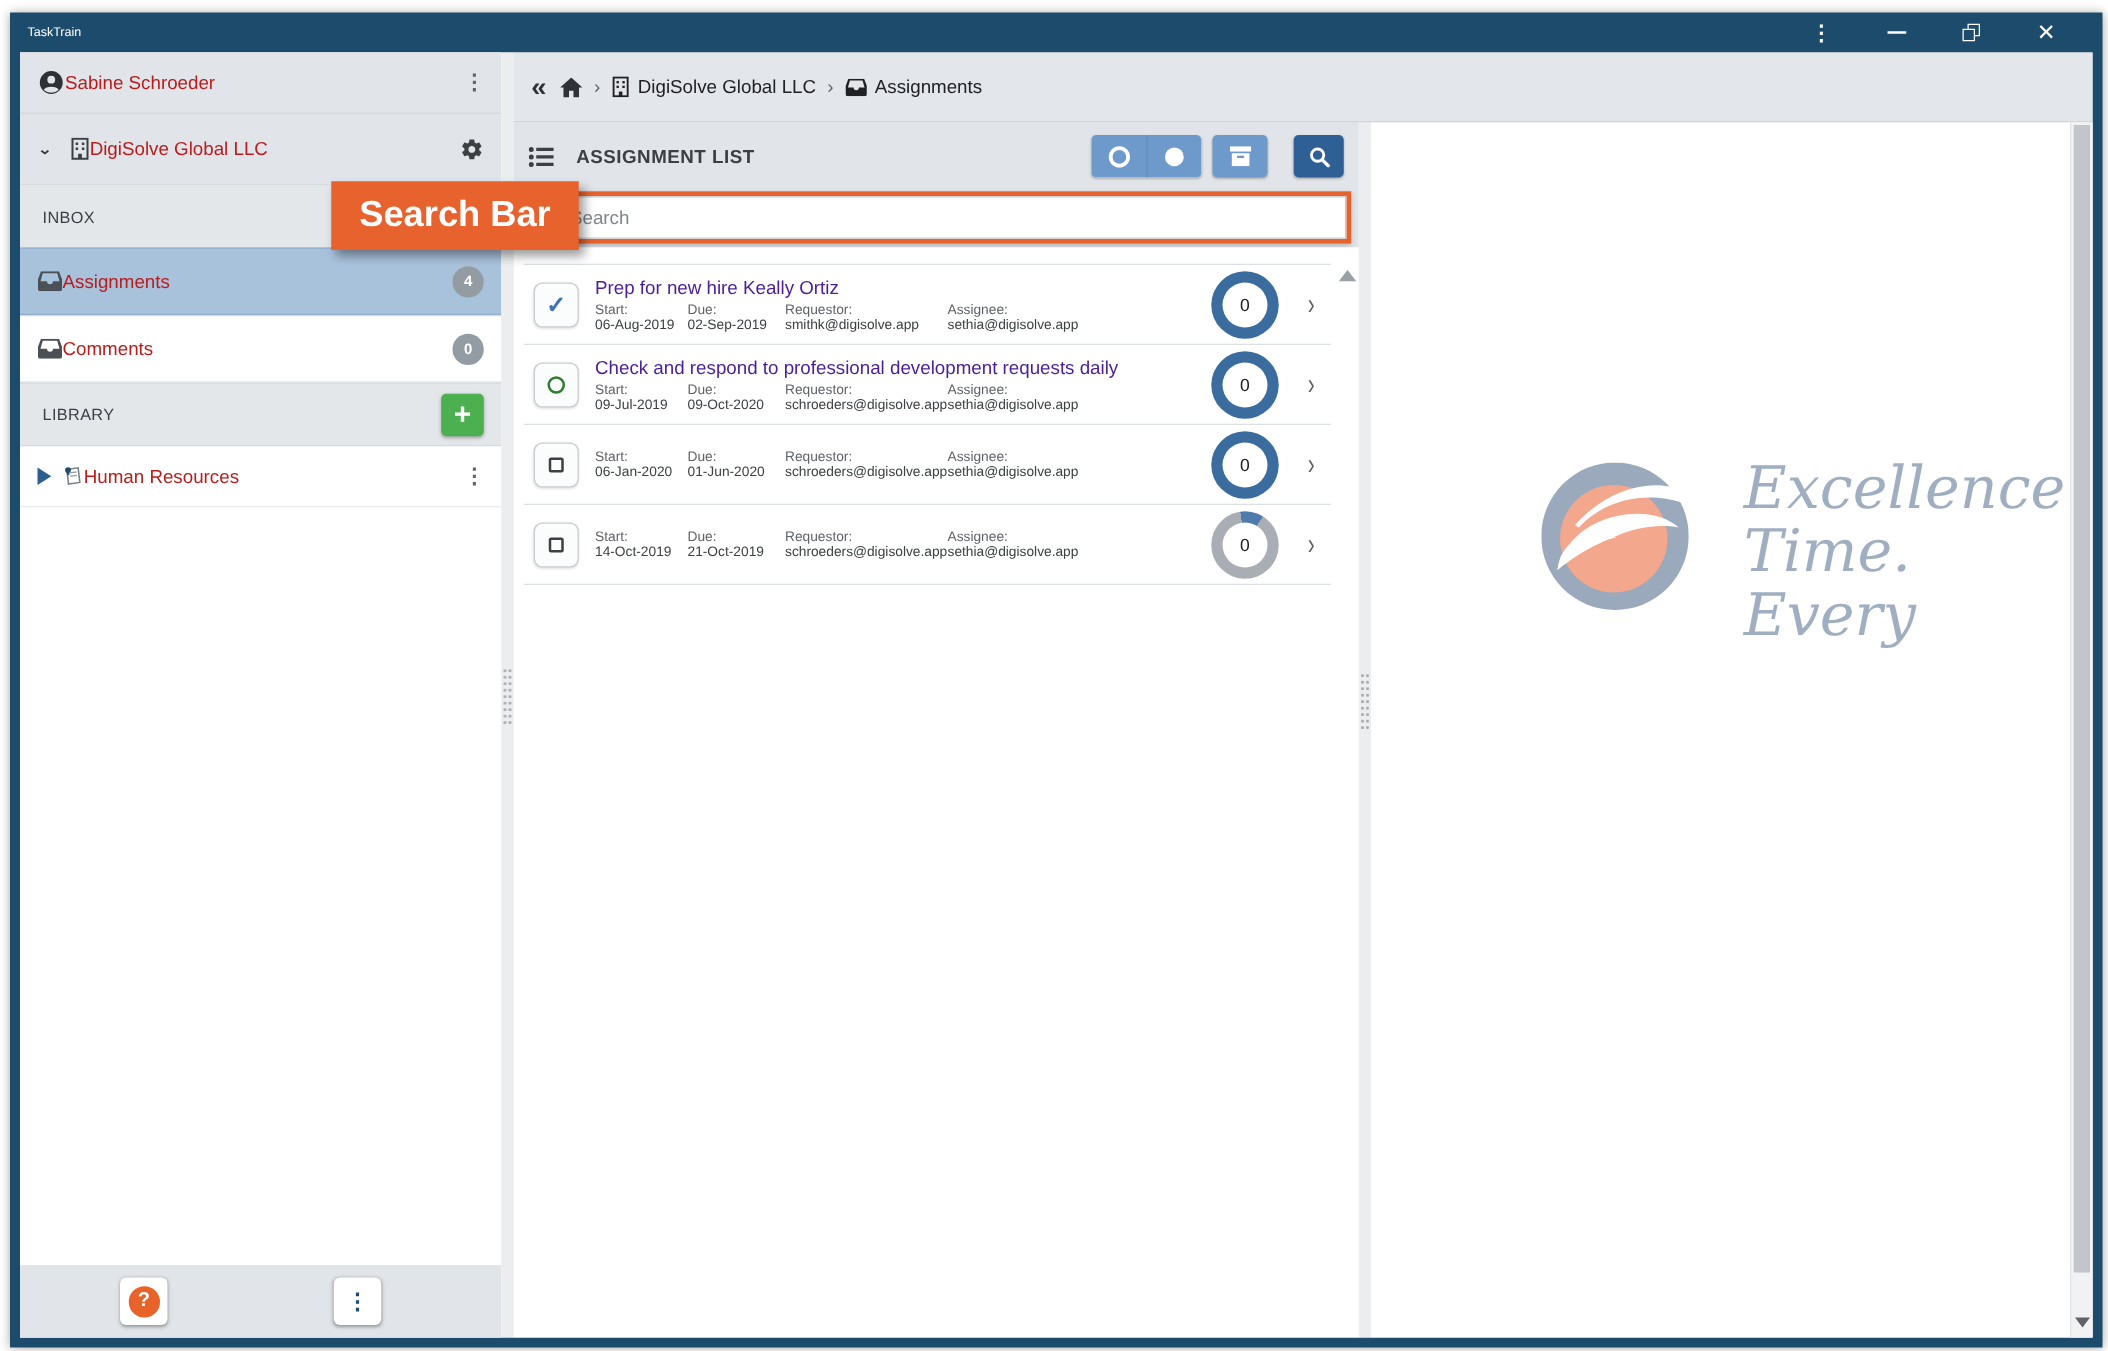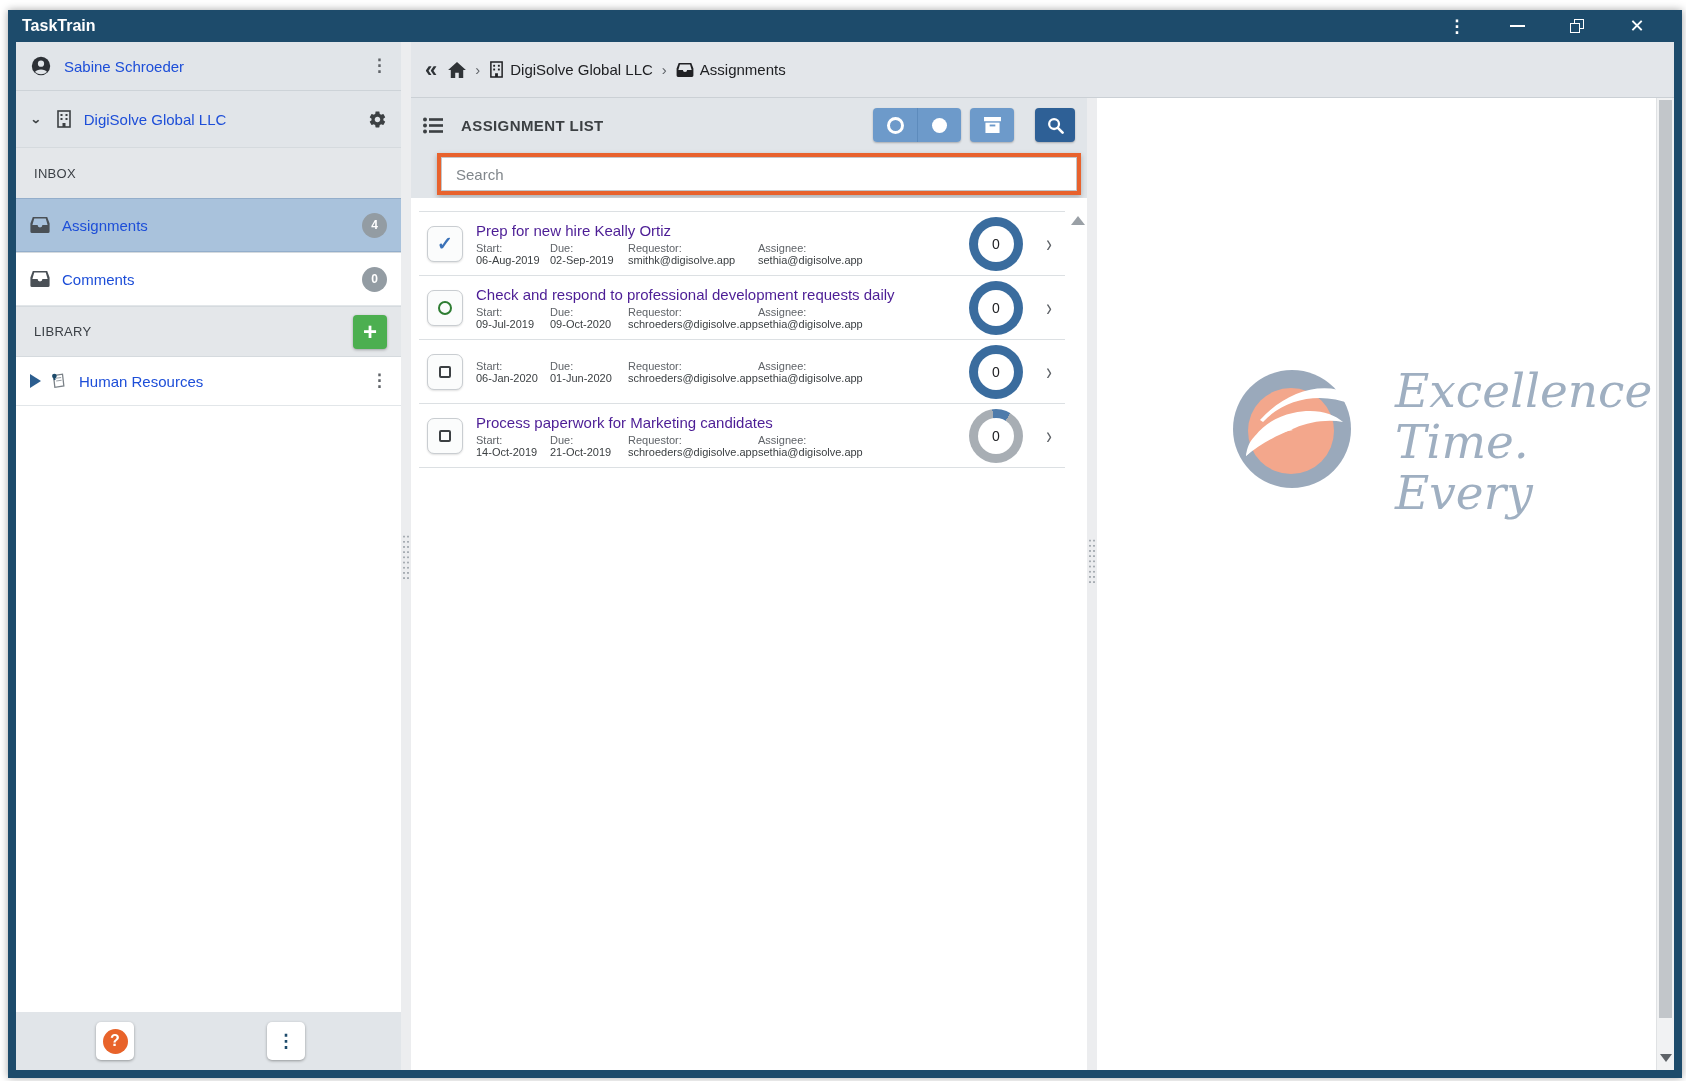--- a/index.html
+++ b/index.html
@@ -1,41 +1,41 @@
 <!DOCTYPE html>
 <html><head>
 <meta charset="utf-8">
 <style>
   * { margin:0; padding:0; box-sizing:border-box; }
   html,body { width:1686px; height:1081px; background:#fff; font-family:"Liberation Sans", sans-serif; overflow:hidden; }
 
   .window { position:absolute; left:8px; top:10px; width:1674px; height:1068px; background:#1D4B6B; box-shadow:0 0 8px rgba(0,0,0,.35); }
   .titlebar { height:32px; display:flex; align-items:center; color:#fff; padding:0 14px; }
-  .titlebar-title { font-size:16px;font-weight:bold; }
+  .titlebar-title { font-size:10px; }
   .tb-controls { margin-left:auto; display:flex; align-items:center; gap:26px; padding-right:14px; }
   .tb-btn { width:34px; height:24px; display:flex; align-items:center; justify-content:center; color:#fff; cursor:default; }
   .kebab-w { font-size:17px; font-weight:bold; letter-spacing:0; }
   .min-line { width:15px; height:2px; background:#fff; }
   .restore-ic { position:relative; width:14px; height:14px; }
   .restore-ic .sq1 { position:absolute; right:0; top:0; width:10px; height:10px; border:1.6px solid #fff; }
   .restore-ic .sq2 { position:absolute; left:0; bottom:0; width:10px; height:10px; border:1.6px solid #fff; background:#1D4B6B; }
   .close-x { font-size:18px; line-height:1; }
 
   .window-body { position:absolute; left:8px; right:8px; top:32px; bottom:8px; background:#fff; display:flex; }
 
   
   .sidebar { width:385px; display:flex; flex-direction:column; background:#fff; }
   .sb-row { display:flex; align-items:center; padding:0 14px; flex-shrink:0; }
   .sb-user { height:48px; background:#E1E5E9; }
   .sb-org { height:57px; background:#E1E5E9; border-top:1px solid #CDD3D8; }
   .sb-sec { height:51px; background:#E4E7EA; border-top:1px solid #D5DADE; color:#3A3F45; font-size:13px; letter-spacing:.3px; padding-left:18px; }
   .sb-item { height:54px; background:#fff; border-top:1px solid #D5DADE; }
   .sb-item.selected { background:#A9C2DC; border-top:1px solid #93AECB; border-bottom:1px solid #93AECB; }
   .sb-item:not(.selected) { border-bottom:1px solid #E2E6E9; }
-  .sb-label { font-size:15px; color:#1d4ed8; margin-left:12px; }
+  .sb-label { font-size:15px; color:#b91c1c; }
   .sb-badge { margin-left:auto; width:25px; height:25px; border-radius:50%; background:#939CA3; color:#fff; font-size:12px; font-weight:bold; display:flex; align-items:center; justify-content:center; }
   .kebab-d { margin-left:auto; color:#5F6368; font-size:17px; font-weight:bold; line-height:.9; text-align:center; width:16px; }
   .sb-spacer { flex:1; background:#fff; }
   .sb-footer { height:58px; background:#E1E5E9; display:flex; align-items:center; flex-shrink:0; }
   .foot-btn { width:38px; height:38px; background:#fff; border:none; border-radius:5px; box-shadow:0 1px 3px rgba(0,0,0,.35); display:flex; align-items:center; justify-content:center; cursor:pointer; }
   .foot-help { margin-left:80px; }
   .foot-kebab { margin-left:133px; color:#1D4B6B; font-size:18px; font-weight:bold; }
   .help-circle { width:25px; height:25px; border-radius:50%; background:#E8632A; color:#fff; font-size:16px; font-weight:bold; display:flex; align-items:center; justify-content:center; }
   .plus-btn { margin-left:auto; width:34px; height:34px; background:#4CAF50; border:none; border-radius:4px; color:#fff; font-size:24px; font-weight:bold; line-height:1; box-shadow:0 1px 3px rgba(0,0,0,.3); display:flex; align-items:center; justify-content:center; cursor:pointer; }
   .tri-right { width:0; height:0; border-left:11px solid #2C5E8F; border-top:7px solid transparent; border-bottom:7px solid transparent; margin-right:8px; }
@@ -361,21 +361,20 @@
                     <span class="ring-inner">0</span>
                   </span>
                 <span class="row-chev">›</span>
               </div>
 
               <div class="a-row">
                 <span class="status-box">
                     <span class="st-square"></span>
                   </span>
                 <div class="row-text">
-                  <div class="row-title">Process paperwork for Marketing candidates</div>
                   <div class="meta">
                     <span class="meta-label">Start:</span>
                     <span class="meta-label">Due:</span>
                     <span class="meta-label">Requestor:</span>
                     <span class="meta-label">Assignee:</span>
                     <span class="meta-val">14-Oct-2019</span>
                     <span class="meta-val">21-Oct-2019</span>
                     <span class="meta-val">schroeders@digisolve.app</span>
                     <span class="meta-val">sethia@digisolve.app</span>
                   </div>
@@ -412,14 +411,15 @@
           <div class="vscroll">
             <div class="vthumb"></div>
             <div class="vdown"></div>
           </div>
         </div>
 
       </div>
     </div>
   </div>
 
+  <div class="annotation">Search Bar</div>
 
 </div>
 
 </body></html>

